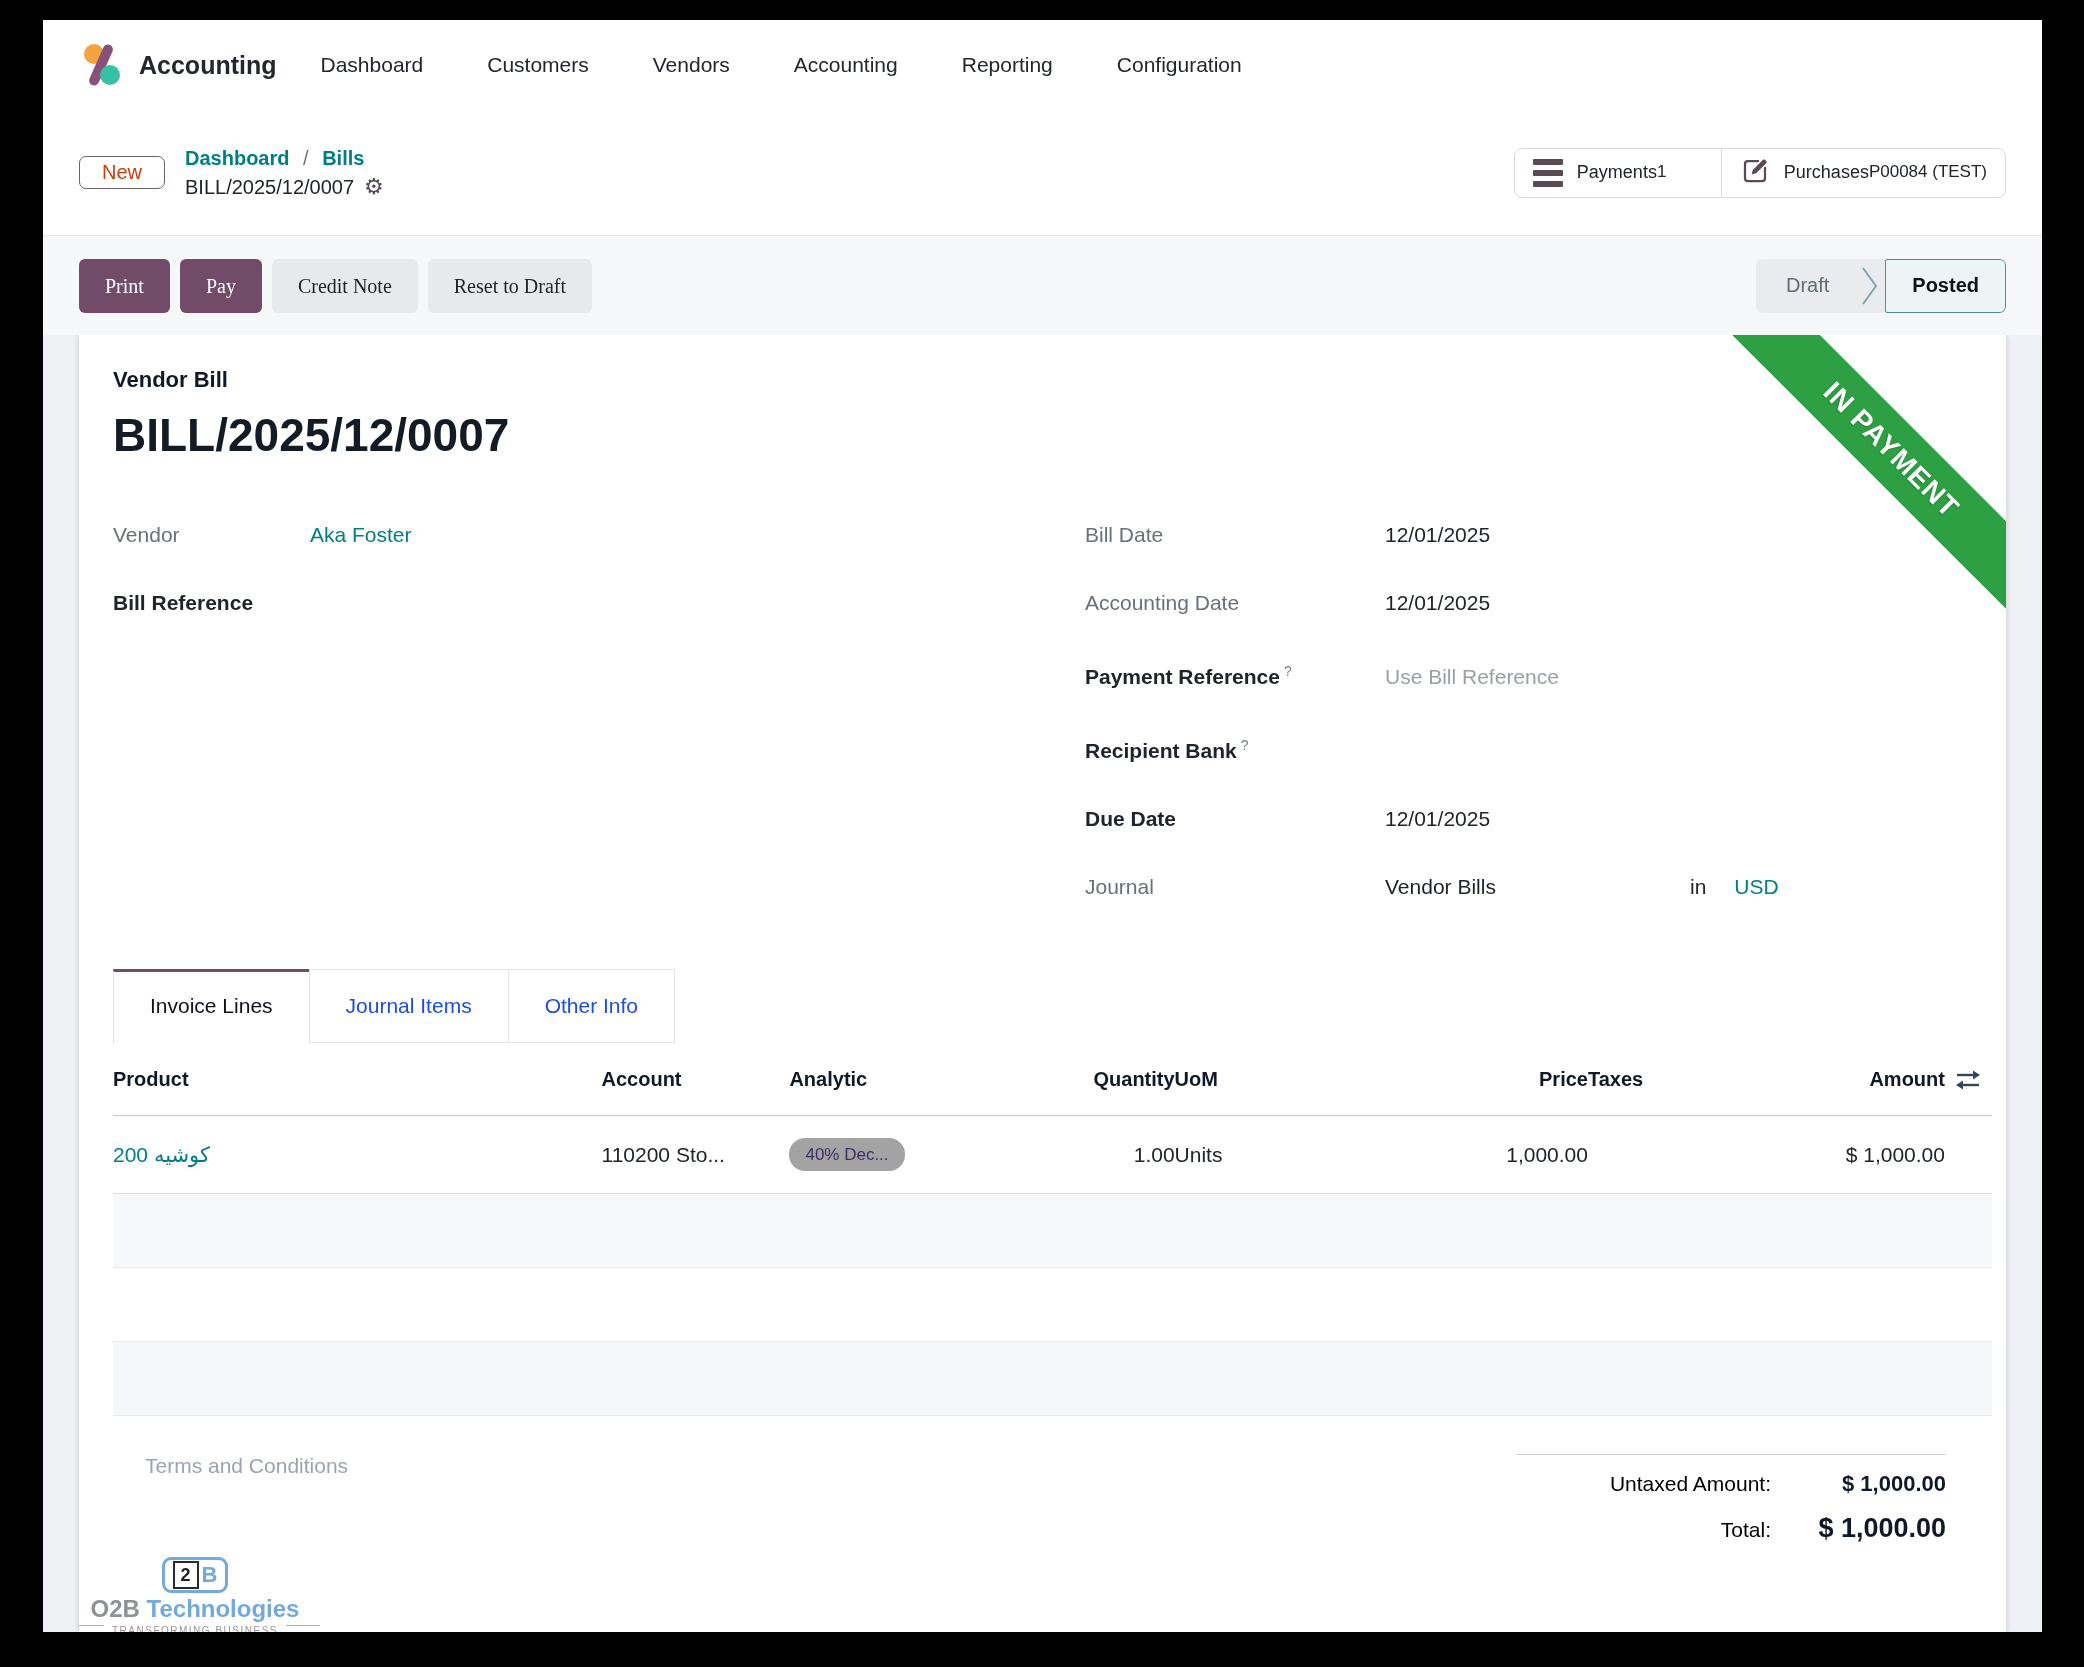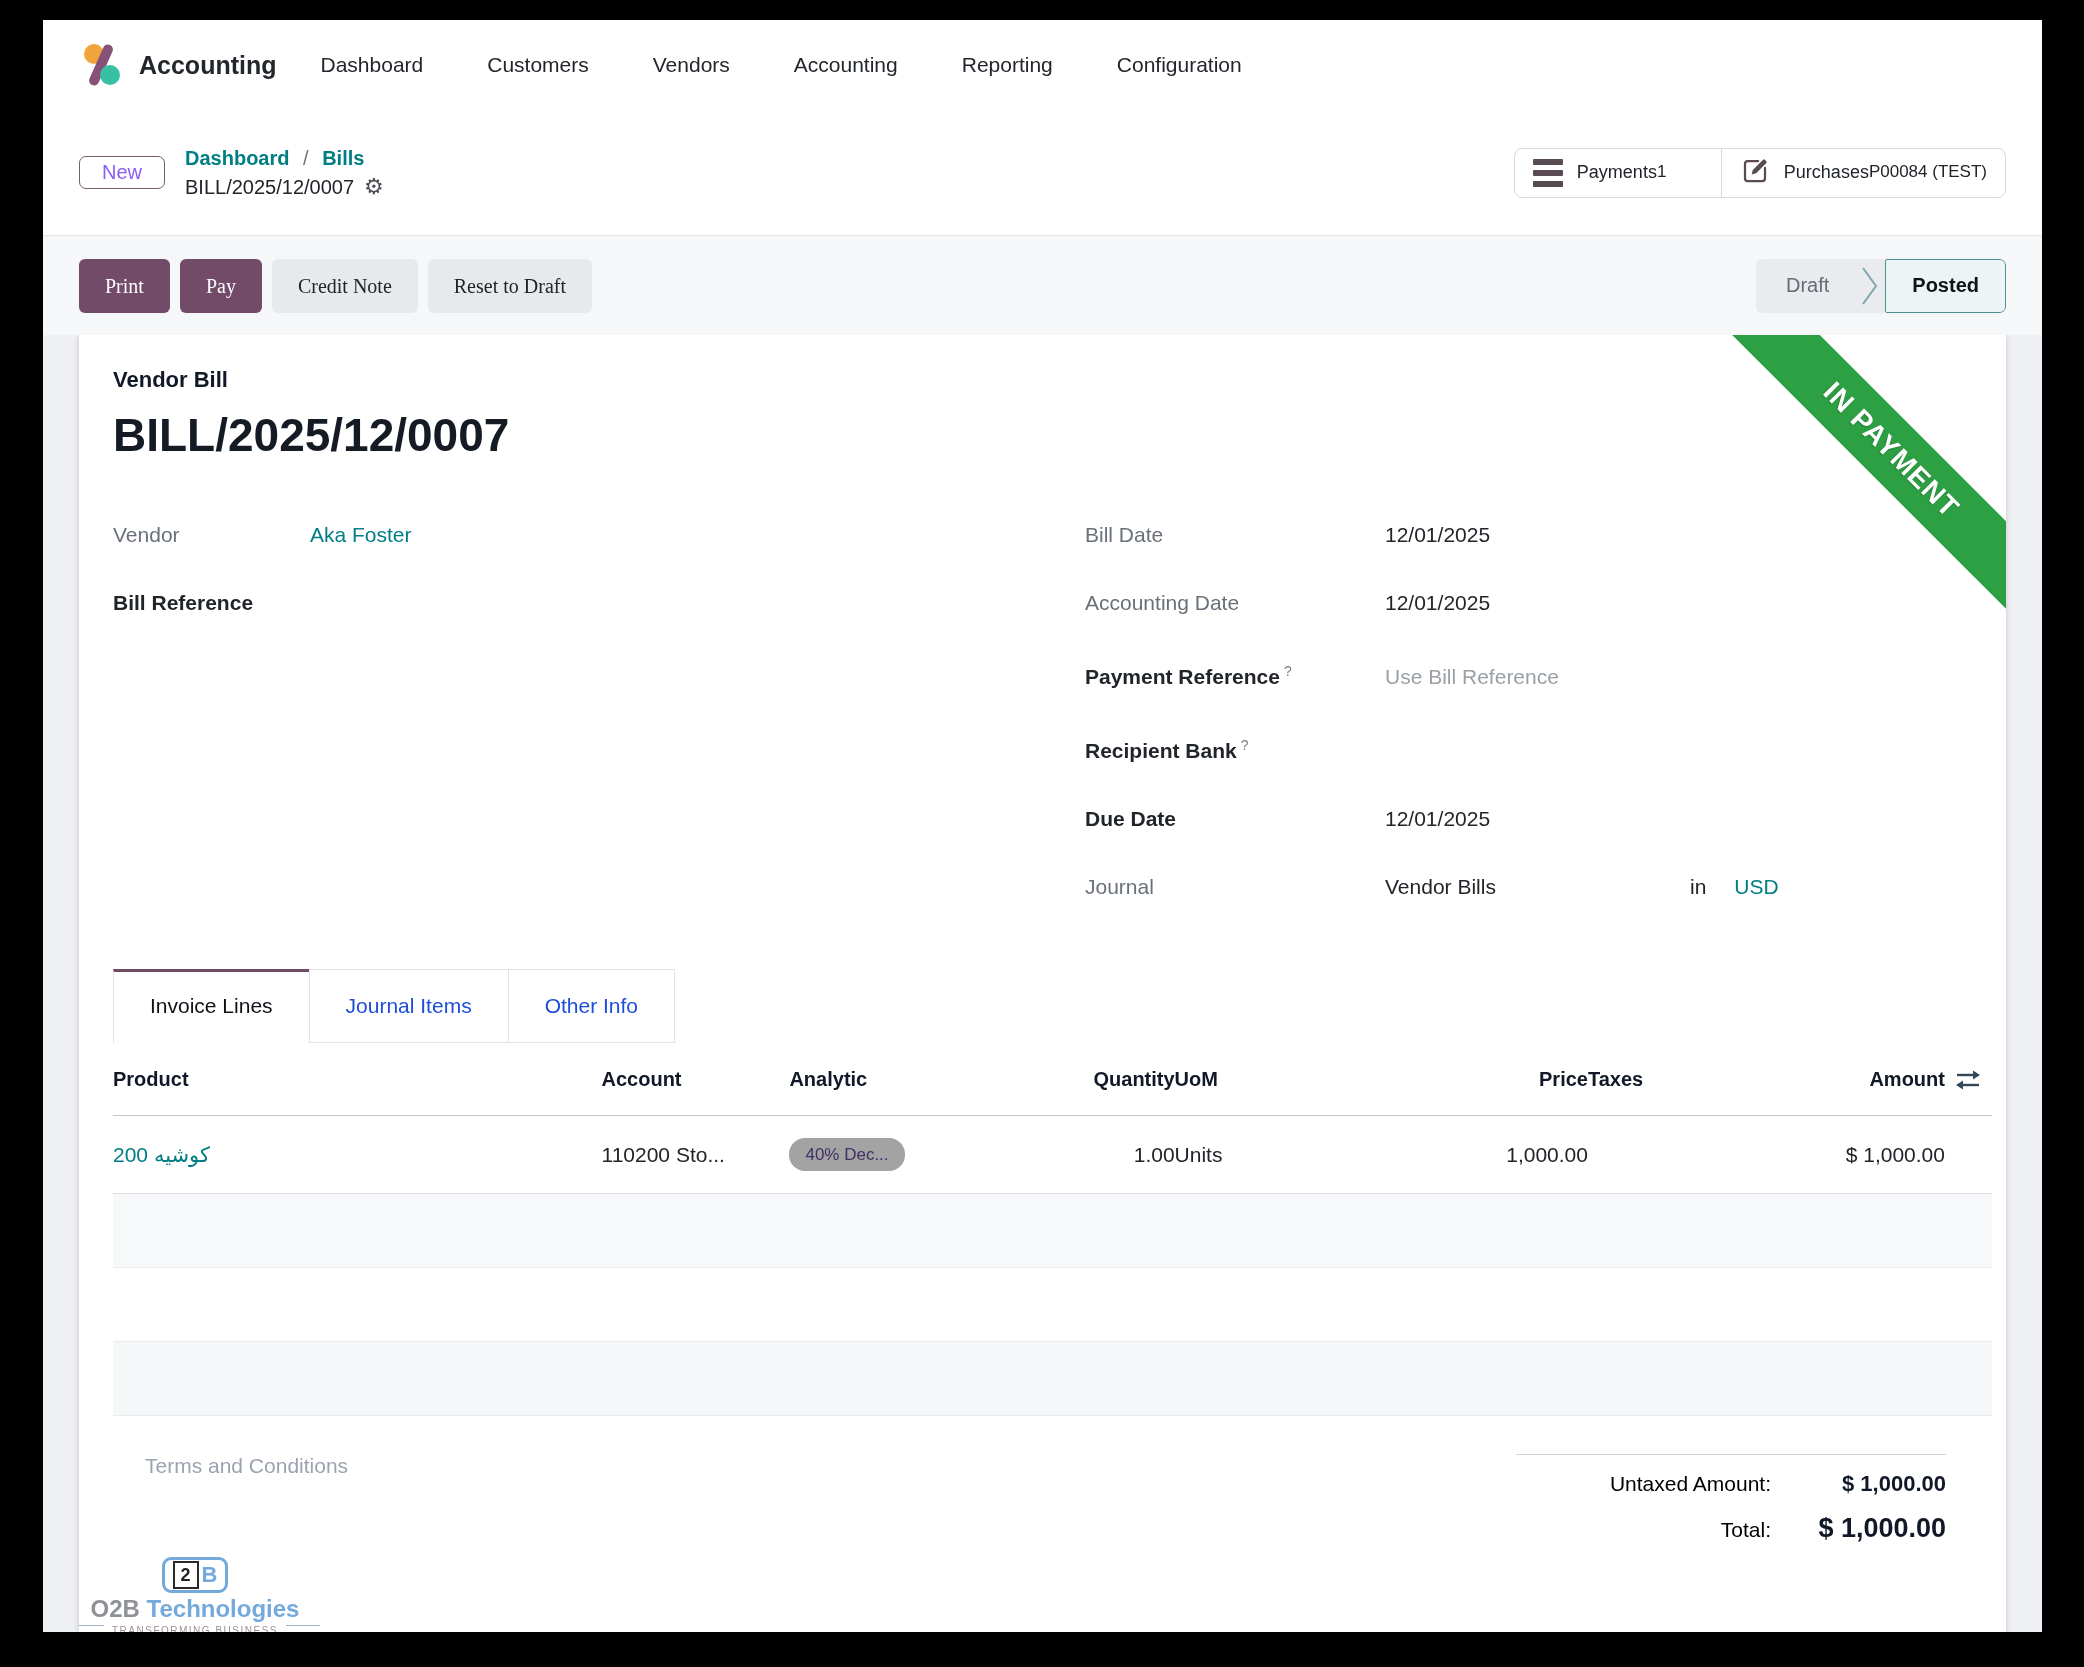--- a/index.html
+++ b/index.html
@@ -17,21 +17,21 @@
   .logo{width:44px;height:44px;position:relative;margin-right:16px;flex:0 0 auto;cursor:pointer;}
   .logo .dot-o{position:absolute;left:5px;top:1px;width:20px;height:20px;border-radius:50%;background:#f1a43c;}
   .logo .dot-t{position:absolute;right:3px;bottom:2px;width:20px;height:20px;border-radius:50%;background:#38c0a4;}
   .logo .slash{position:absolute;left:17px;top:0;width:10px;height:44px;border-radius:6px;background:#875179;transform:rotate(24deg);}
   .app-name{font-size:25px;font-weight:600;color:#23272b;margin-right:44px;cursor:pointer;}
   .nav-items{display:flex;gap:64px;}
   .nav-item{font-size:21px;color:#23272b;cursor:pointer;white-space:nowrap;}
   
   .control-panel{height:125px;flex:0 0 auto;display:flex;justify-content:space-between;align-items:center;padding:0 36px;box-sizing:border-box;}
   .cp-left{display:flex;align-items:center;gap:20px;}
-  .btn-new{font-family:inherit;font-size:20px;color:#8b5cf6;background:#fff;border:1px solid #756069;border-radius:7px;padding:4px 22px;cursor:pointer;}
+  .btn-new{font-family:inherit;font-size:20px;color:#c2410c;background:#fff;border:1px solid #756069;border-radius:7px;padding:4px 22px;cursor:pointer;}
   .bc-block{display:flex;flex-direction:column;gap:6px;}
   .bc-line{font-size:20px;font-weight:600;}
   .bc-link{color:#017E84;cursor:pointer;}
   .bc-sep{color:#6c757d;margin:0 8px;font-weight:400;}
   .bc-current{font-size:20px;color:#212529;display:flex;align-items:center;gap:10px;}
   .gear{font-size:22px;color:#4f4a52;cursor:pointer;line-height:1;}
   .stat-buttons{display:flex;border:1px solid #d8dade;border-radius:8px;background:#fff;overflow:hidden;}
   .stat-btn{display:flex;align-items:center;gap:14px;padding:7px 18px;min-width:170px;cursor:pointer;}
   .stat-btn + .stat-btn{border-left:1px solid #d8dade;}
   .bars-icon{display:flex;flex-direction:column;gap:5px;}

